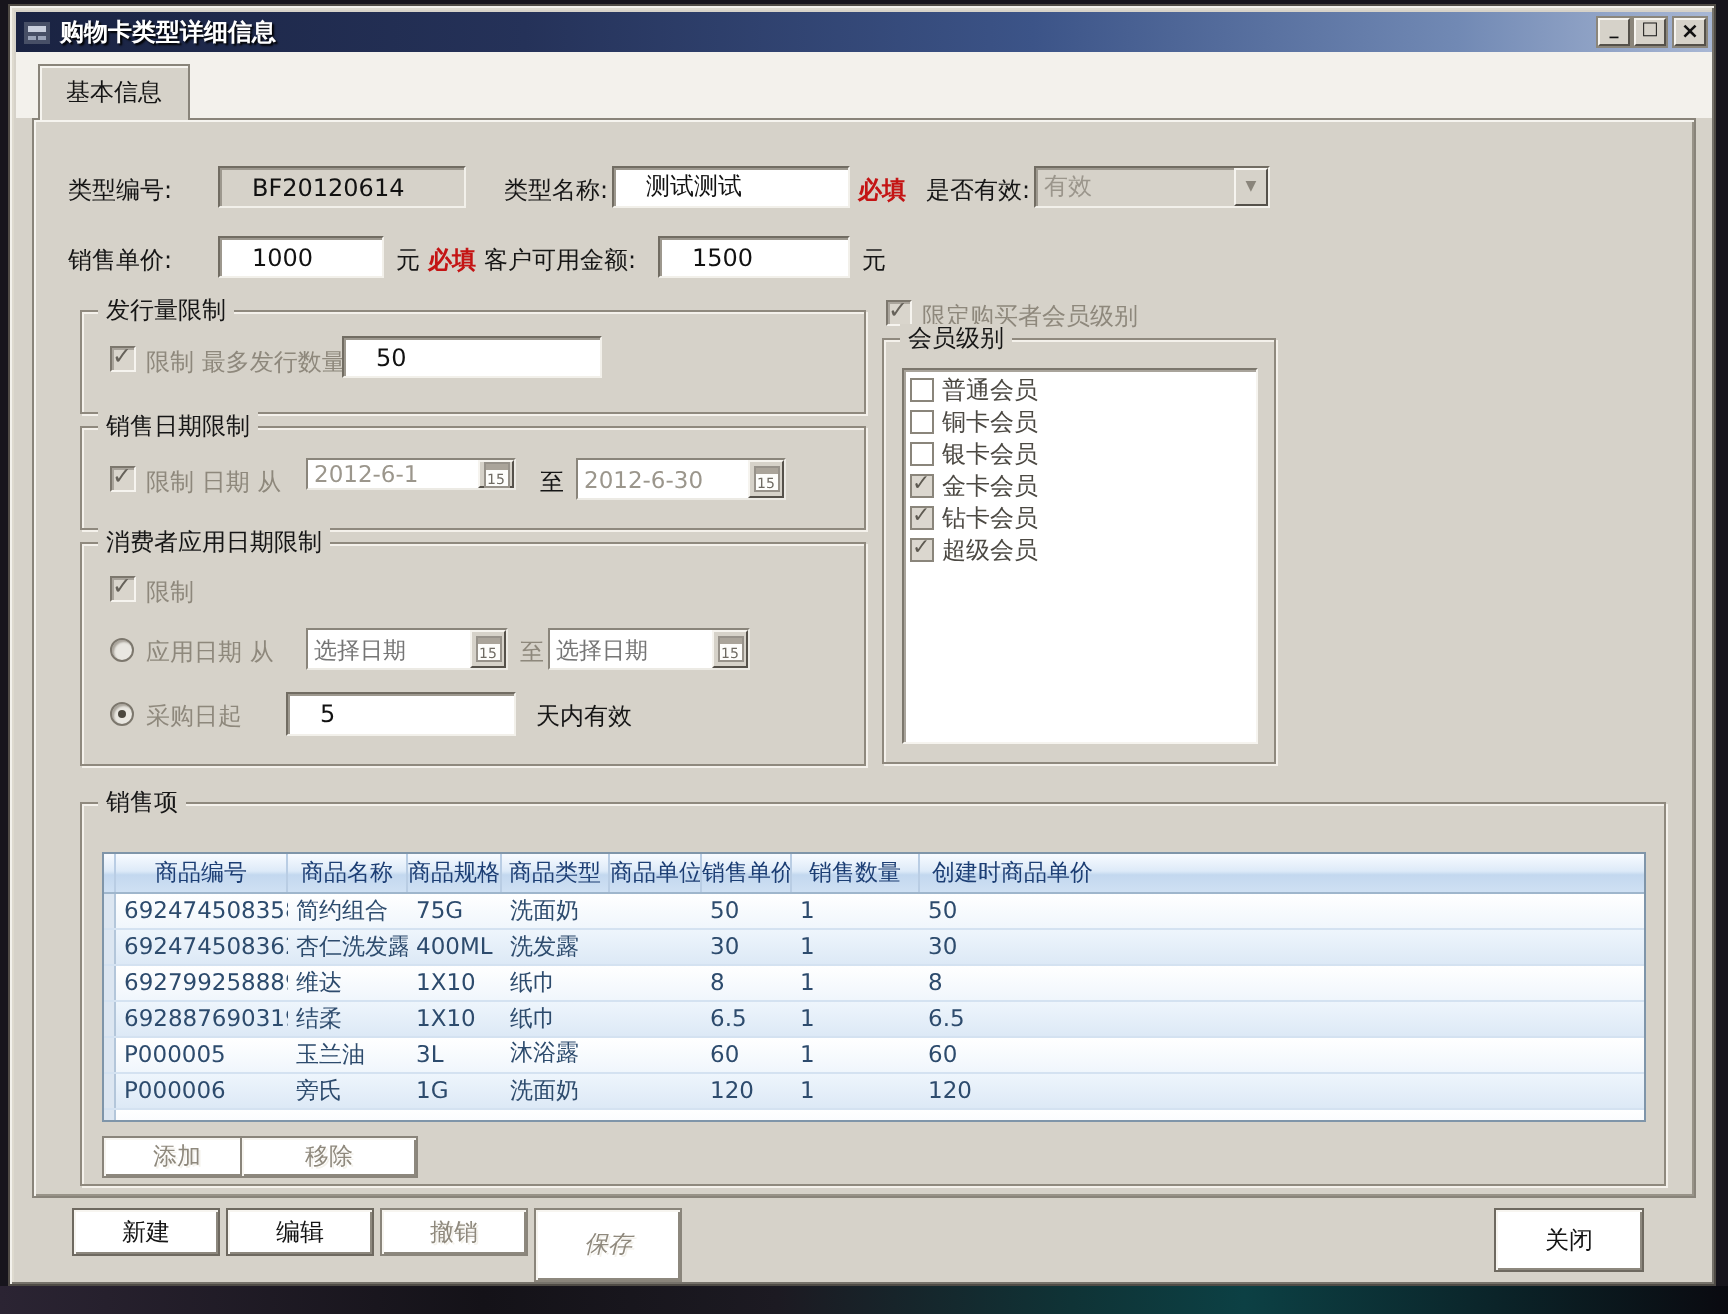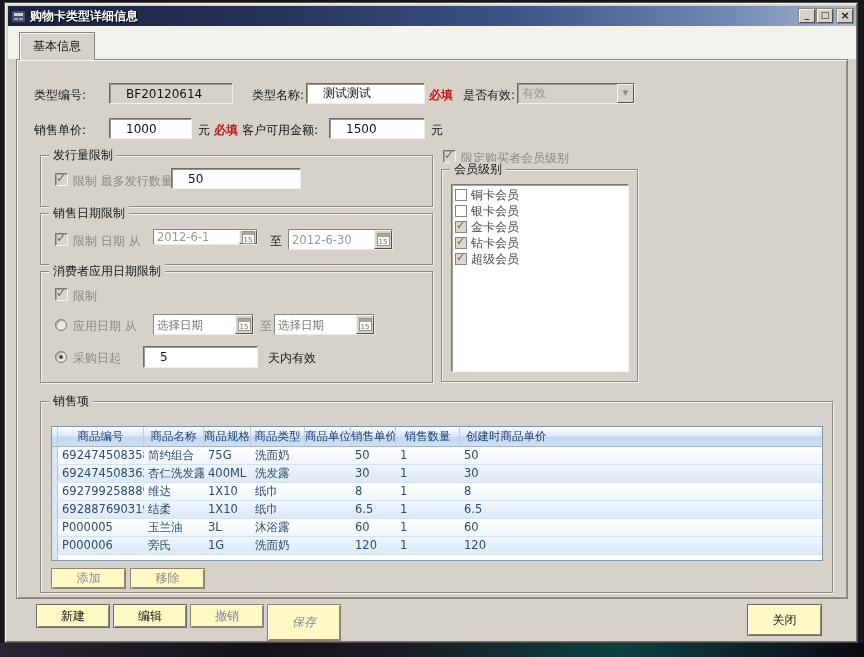--- a/index.html
+++ b/index.html
@@ -119,21 +119,21 @@
   .radio{
     position:absolute; width:12px; height:12px; border-radius:50%;
     background:#e9e7e1; border:1px solid #7c776d;
     box-shadow: inset 1px 1px 1px #a9a49b;
   }
   .radio.sel::after{
     content:""; position:absolute; left:3px; top:3px; width:4px; height:4px;
     border-radius:50%; background:#4c483f;
   }
   .btn{
-    position:absolute; background:#fef9c3;
+    position:absolute; background:#ffffff;
     border:1px solid #6e6960;
     box-shadow: inset 1px 1px 0 #f7f5f0, inset -1px -1px 0 #8d887e;
     font-size:12px; color:#141414; text-align:center;
     display:flex; align-items:center; justify-content:center;
     cursor:default; white-space:nowrap;
   }
   .btn.dis{ color:#8f897d; text-shadow:1px 1px 0 #f4f2ec; border-color:#8a857b; }
   
   .listbox{
     position:absolute; background:#fff;
@@ -286,20 +286,24 @@
     <span class="cb dis" style="left:426px;top:90px;">
         <span class="check">✓</span>
       </span>
     <span class="lbl dis" style="left:444px;top:90px;">限定购买者会员级别</span>
 
     <div class="groupbox" style="left:424px;top:109px;width:197px;height:213px;">
       <span class="group-title">会员级别</span>
       <div class="listbox" style="left:9px;top:14px;width:178px;height:188px;">
           <div class="list-item">
             <span class="list-cb"></span>
+            <span class="list-label">普通会员</span>
+          </div>
+          <div class="list-item">
+            <span class="list-cb"></span>
             <span class="list-label">铜卡会员</span>
           </div>
           <div class="list-item">
             <span class="list-cb"></span>
             <span class="list-label">银卡会员</span>
           </div>
           <div class="list-item">
             <span class="list-cb checked">
               <span class="check">✓</span>
             </span>
@@ -410,21 +414,21 @@
               <div class="gr-cell" style="width: 46px;"></div>
               <div class="gr-cell" style="width: 45px;"></div>
               <div class="gr-cell" style="width: 64px;"></div>
               <div class="gr-cell" style="width: 364px;"></div>
             </div>
           </div>
       </div>
       <div class="btn dis" style="left:10px;top:166px;width:75px;height:21px;">
           <span>添加</span>
         </div>
-      <div class="btn dis" style="left:89px;top:166px;width:75px;height:21px;">
+      <div class="btn dis" style="left:79px;top:166px;width:89px;height:21px;">
           <span>移除</span>
         </div>
     </div>
   </div>
 
   <div class="btn" style="left:31px;top:601px;width:74px;height:24px;">
       <span>新建</span>
     </div>
   <div class="btn" style="left:108px;top:601px;width:74px;height:24px;">
       <span>编辑</span>

